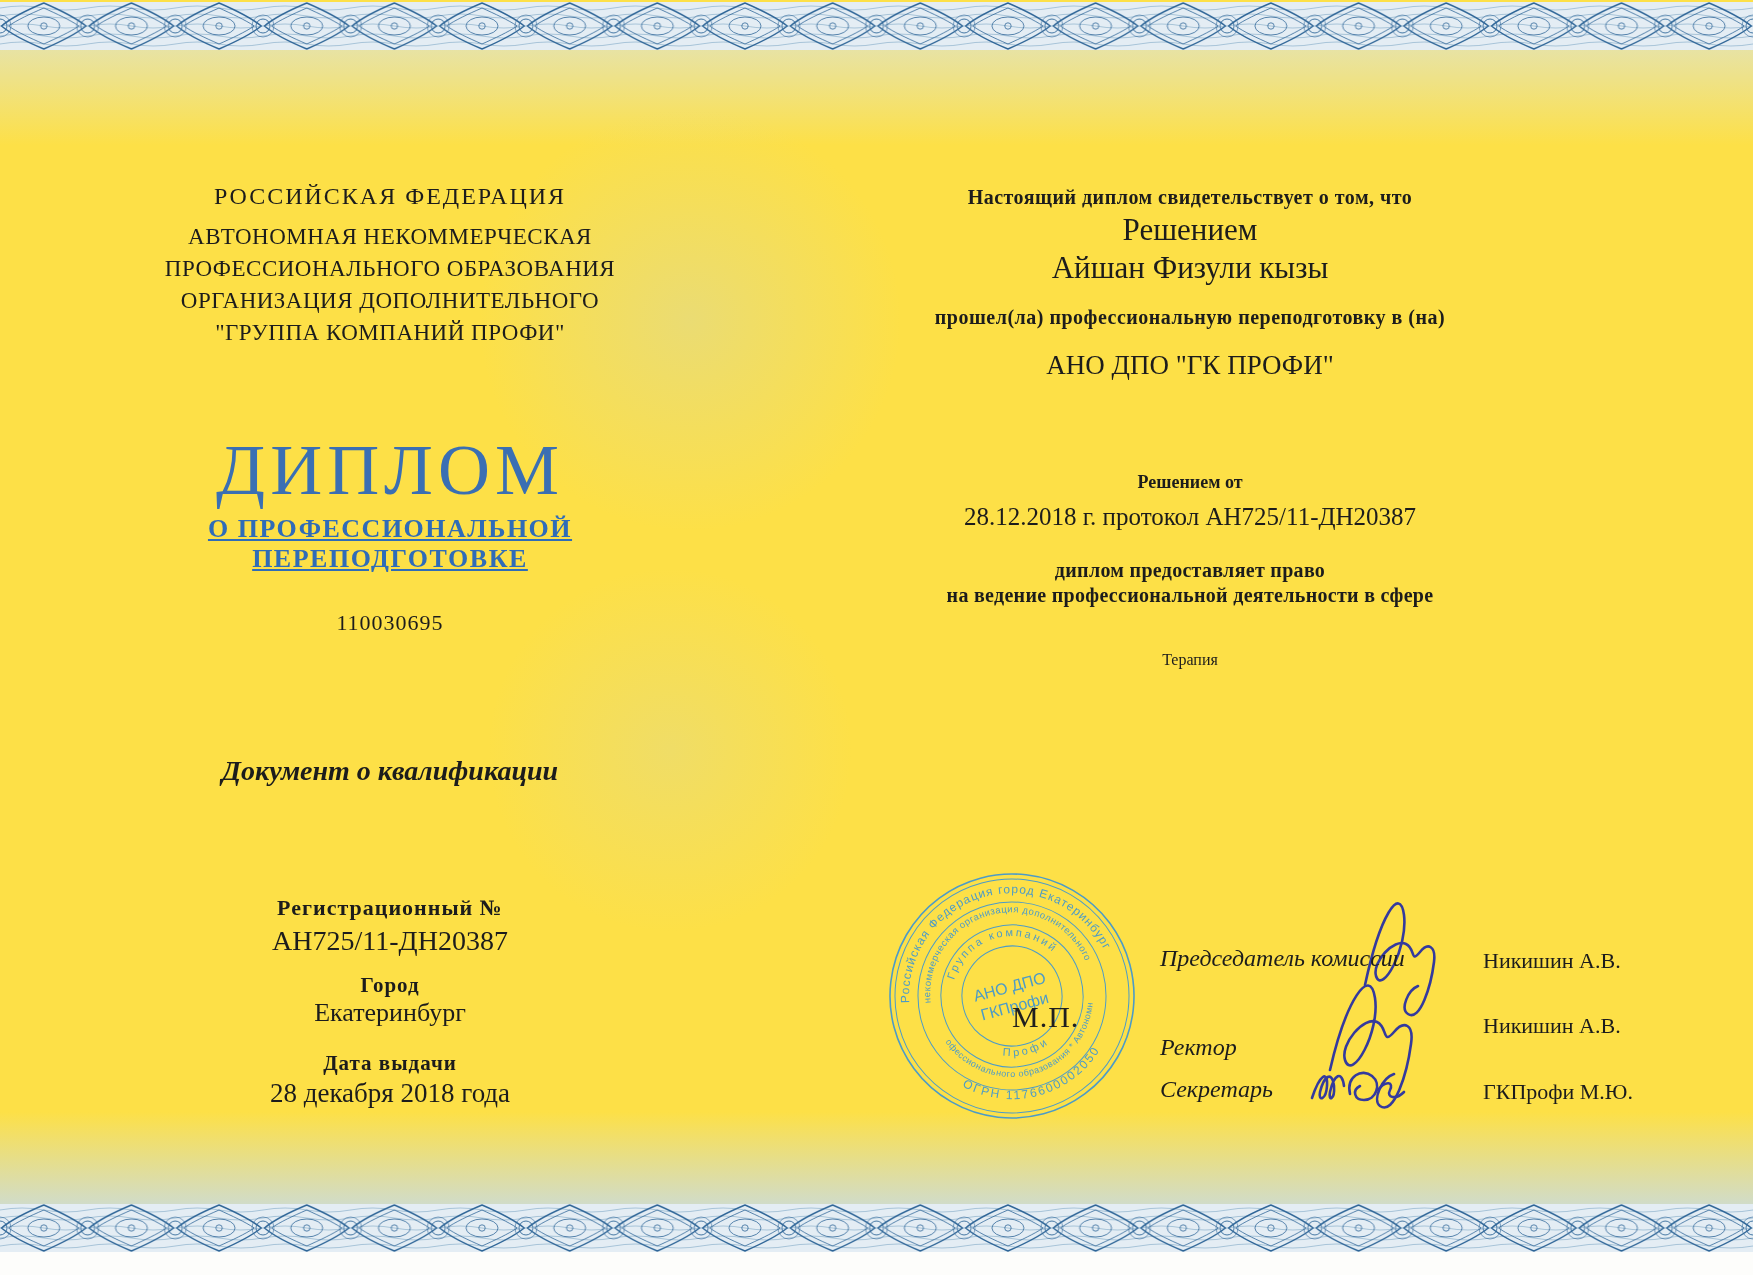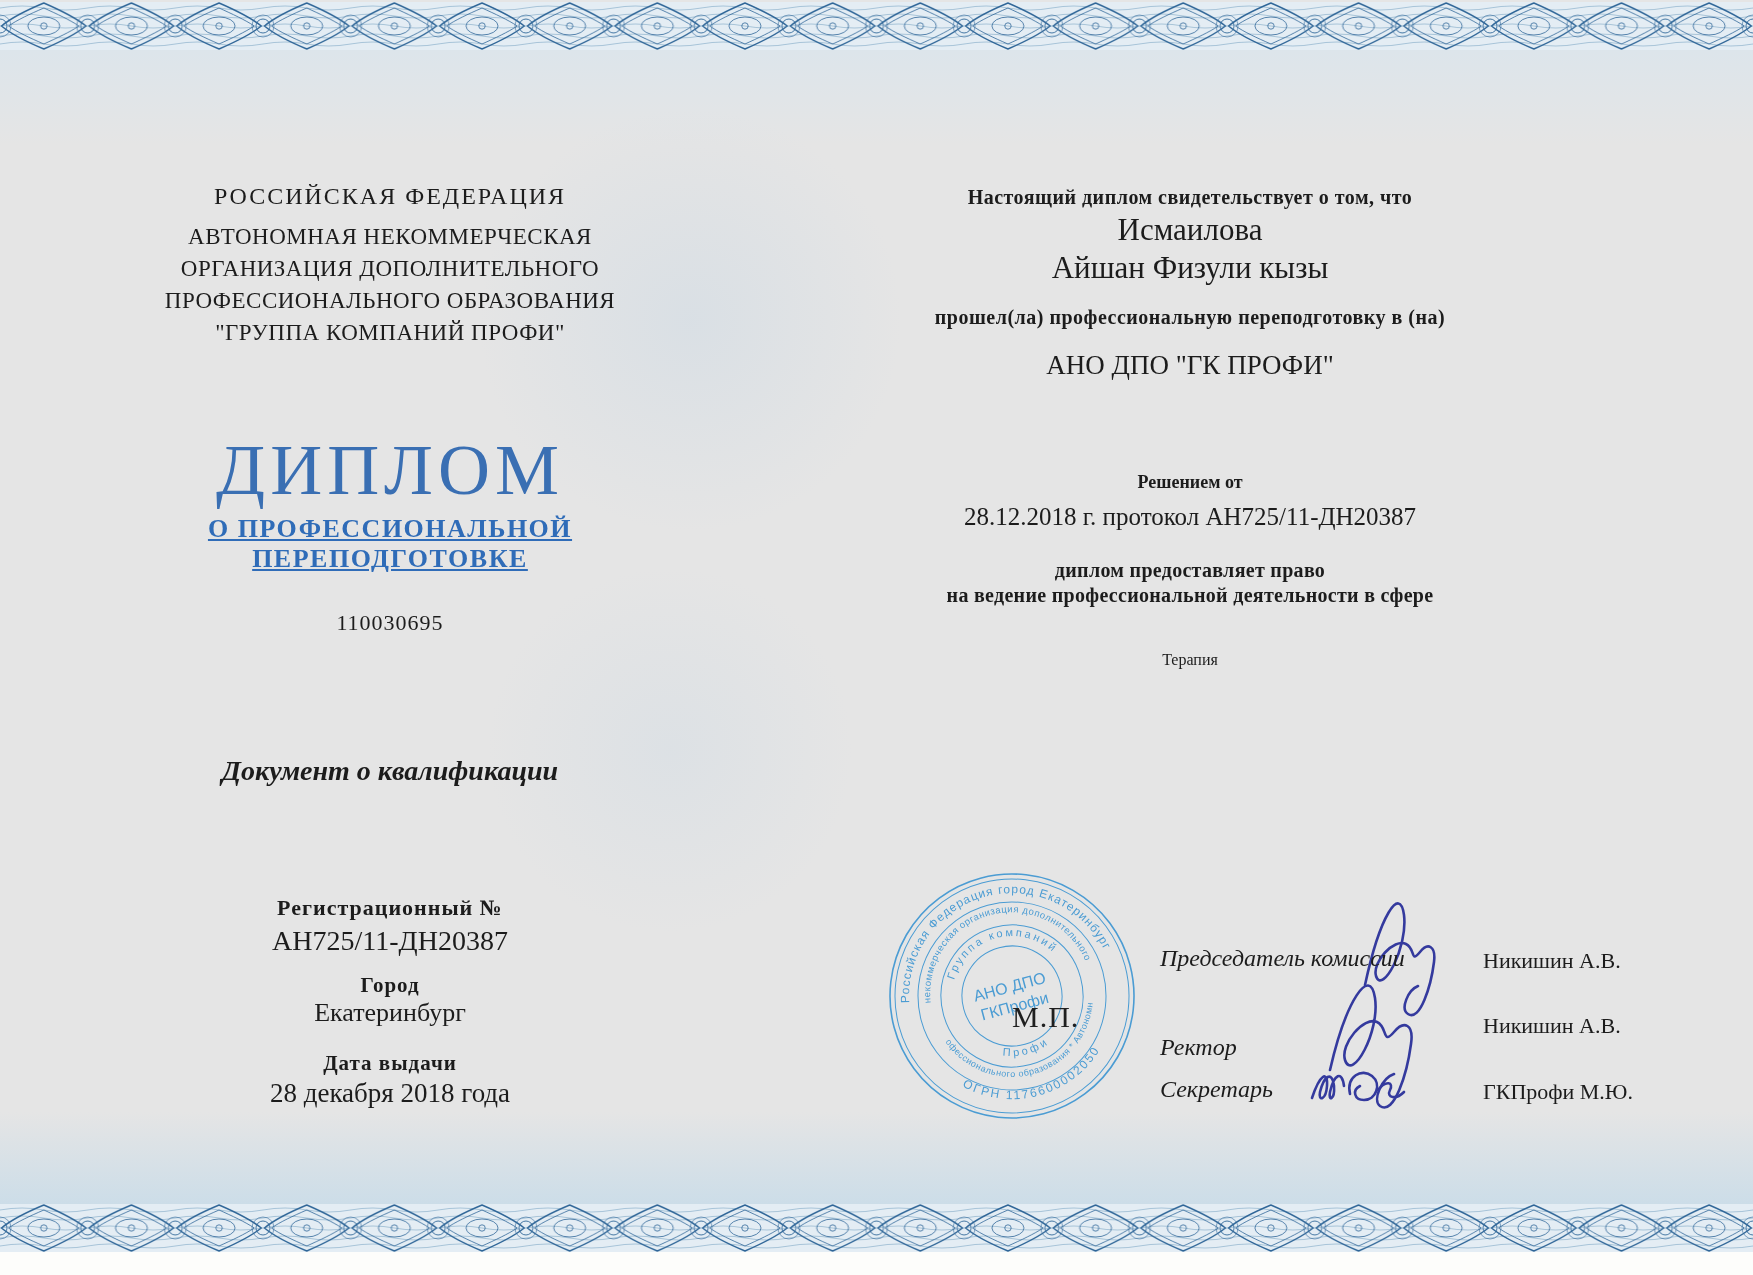--- a/index.html
+++ b/index.html
@@ -5,21 +5,21 @@
   html,body{margin:0;padding:0;}
   body{
     width:1753px;height:1275px;
     background:#ffffff;
     font-family:"Liberation Serif", serif;
     color:#1c1c1c;
     overflow:hidden;
   }
   .doc{
     position:relative;width:1753px;height:1275px;
-    background:#e5e5e5;
+    background:#fde047;
   }
   .abs{position:absolute;}
   .band{position:absolute;left:0;width:1753px;height:48px;}
   .tint-top{position:absolute;left:0;top:50px;width:1753px;height:95px;
     background:linear-gradient(rgba(214,229,240,0.55), rgba(214,229,240,0));}
   .tint-bottom{position:absolute;left:0;top:1112px;width:1753px;height:92px;
     background:linear-gradient(rgba(210,227,239,0), rgba(198,219,233,0.8));}
   .below-band{position:absolute;left:0;top:1252px;width:1753px;height:23px;background:#fdfdfb;}
   .wm1{position:absolute;left:470px;top:100px;width:440px;height:440px;border-radius:50%;
     background:radial-gradient(circle, rgba(187,209,228,0.28), rgba(187,209,228,0) 68%);}
@@ -101,40 +101,40 @@
 
   <div class="tint-top"></div>
   <div class="tint-bottom"></div>
   <div class="below-band"></div>
   <div class="wm1"></div>
   <div class="wm2"></div>
 
   <div class="abs lcol country">РОССИЙСКАЯ ФЕДЕРАЦИЯ</div>
   <div class="abs lcol org">
     <div>АВТОНОМНАЯ НЕКОММЕРЧЕСКАЯ</div>
+    <div>ПРОФЕССИОНАЛЬНОГО ОБРАЗОВАНИЯ</div>
     <div>ОРГАНИЗАЦИЯ ДОПОЛНИТЕЛЬНОГО</div>
-    <div>ПРОФЕССИОНАЛЬНОГО ОБРАЗОВАНИЯ</div>
     <div>"ГРУППА КОМПАНИЙ ПРОФИ"</div>
   </div>
   <div class="abs lcol title">ДИПЛОМ</div>
   <div class="abs lcol subtitle">
     <div>О ПРОФЕССИОНАЛЬНОЙ</div>
     <div>ПЕРЕПОДГОТОВКЕ</div>
   </div>
   <div class="abs lcol blankno">110030695</div>
   <div class="abs lcol doctype">Документ о квалификации</div>
   <div class="abs lcol reg-label">Регистрационный №</div>
   <div class="abs lcol reg-num">АН725/11-ДН20387</div>
   <div class="abs lcol city-label">Город</div>
   <div class="abs lcol city">Екатеринбург</div>
   <div class="abs lcol date-label">Дата выдачи</div>
   <div class="abs lcol date">28 декабря 2018 года</div>
 
   <div class="abs rcol statement">Настоящий диплом свидетельствует о том, что</div>
-  <div class="abs rcol surname">Исмаилова</div>
+  <div class="abs rcol surname">Решением</div>
   <div class="abs rcol givennames">Айшан Физули кызы</div>
   <div class="abs rcol completed">прошел(ла) профессиональную переподготовку в (на)</div>
   <div class="abs rcol institution">АНО ДПО "ГК ПРОФИ"</div>
   <div class="abs rcol dec-label">Решением от</div>
   <div class="abs rcol decision">28.12.2018 г. протокол АН725/11-ДН20387</div>
   <div class="abs rcol grants">
     <div>диплом предоставляет право</div>
     <div>на ведение профессиональной деятельности в сфере</div>
   </div>
   <div class="abs rcol field">Терапия</div>

